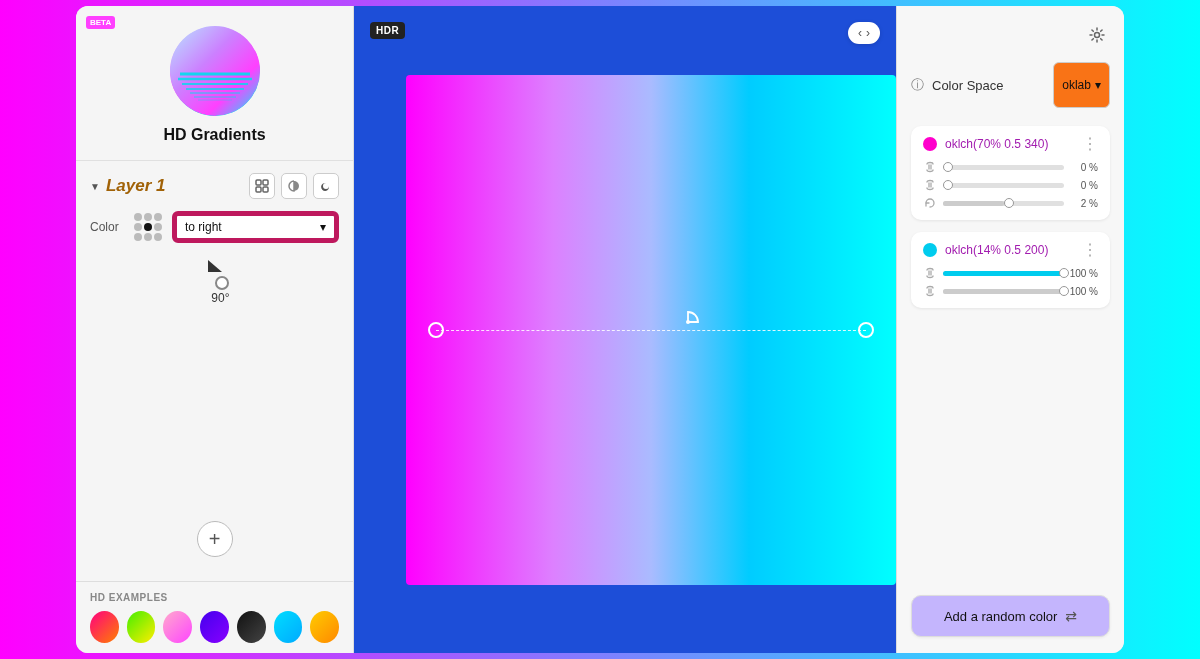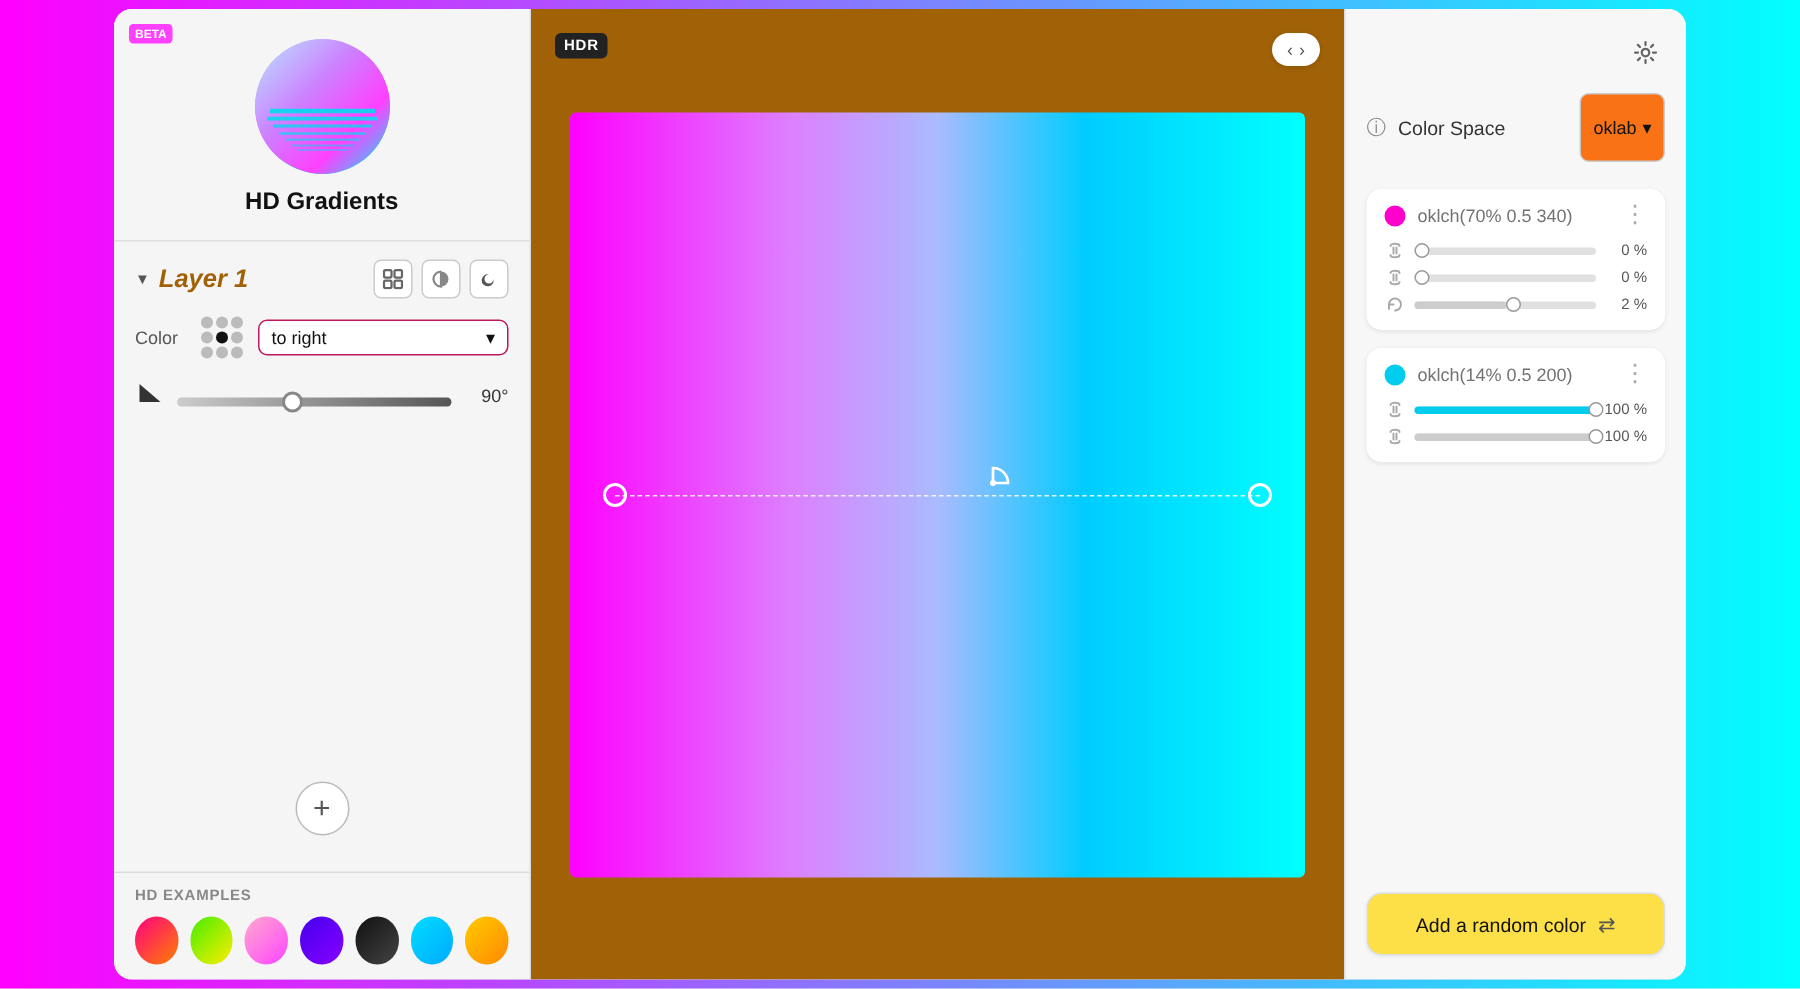--- a/index.html
+++ b/index.html
@@ -128,35 +128,36 @@
     .dot {
       width: 8px;
       height: 8px;
       border-radius: 50%;
       background: #bbb;
     }
     .dot.active { background: #111; }
     .angle-select {
       flex: 1;
       background: white;
-      border: 1px solid #be185d;
+      border: 5px solid #be185d;
       border-radius: 6px;
       padding: 4px 8px;
       font-size: 12px;
       color: #111;
       cursor: pointer;
       display: flex;
       align-items: center;
       justify-content: space-between;
     }
     .slider-row {
       display: flex;
-      align-items: flex-end;
+      align-items: center;
       gap: 8px;
       margin-bottom: 8px;
+      flex-direction: column;
     }
     .slider-icon {
       width: 20px;
       height: 20px;
       display: flex;
       align-items: center;
       justify-content: center;
     }
     .gradient-slider-track {
       flex: 1;
@@ -214,24 +215,24 @@
     }
     .example-swatch {
       width: 32px;
       height: 32px;
       border-radius: 50%;
       cursor: pointer;
     }
     
     .main-area {
       flex: 1;
-      background: #a16207;
-      display: flex;
-      align-items: center;
-      justify-content: center;
+      background: #1d4ed8;
+      display: flex;
+      align-items: center;
+      justify-content: flex-end;
       position: relative;
     }
     .hdr-badge {
       position: absolute;
       top: 16px;
       left: 16px;
       background: #222;
       color: white;
       font-size: 10px;
       font-weight: 700;
@@ -334,21 +335,21 @@
       align-items: center;
       gap: 8px;
     }
     .color-dot {
       width: 14px;
       height: 14px;
       border-radius: 50%;
     }
     .color-stop-name {
       font-size: 12px;
-      color: #737373;
+      color: #a21caf;
     }
     .more-btn {
       color: #aaa;
       cursor: pointer;
       font-size: 16px;
       line-height: 1;
     }
     .stop-sliders {
       display: flex;
       flex-direction: column;
@@ -390,21 +391,21 @@
       transform: translateY(-50%);
     }
     .stop-slider-value {
       font-size: 10px;
       color: #555;
       min-width: 28px;
       text-align: right;
     }
     .add-random-btn {
       margin-top: auto;
-      background: #fde047;
+      background: #c4b5fd;
       border: 1.5px solid #ddd;
       border-radius: 10px;
       padding: 12px 16px;
       font-size: 13px;
       font-weight: 500;
       color: #111;
       cursor: pointer;
       display: flex;
       align-items: center;
       justify-content: center;

